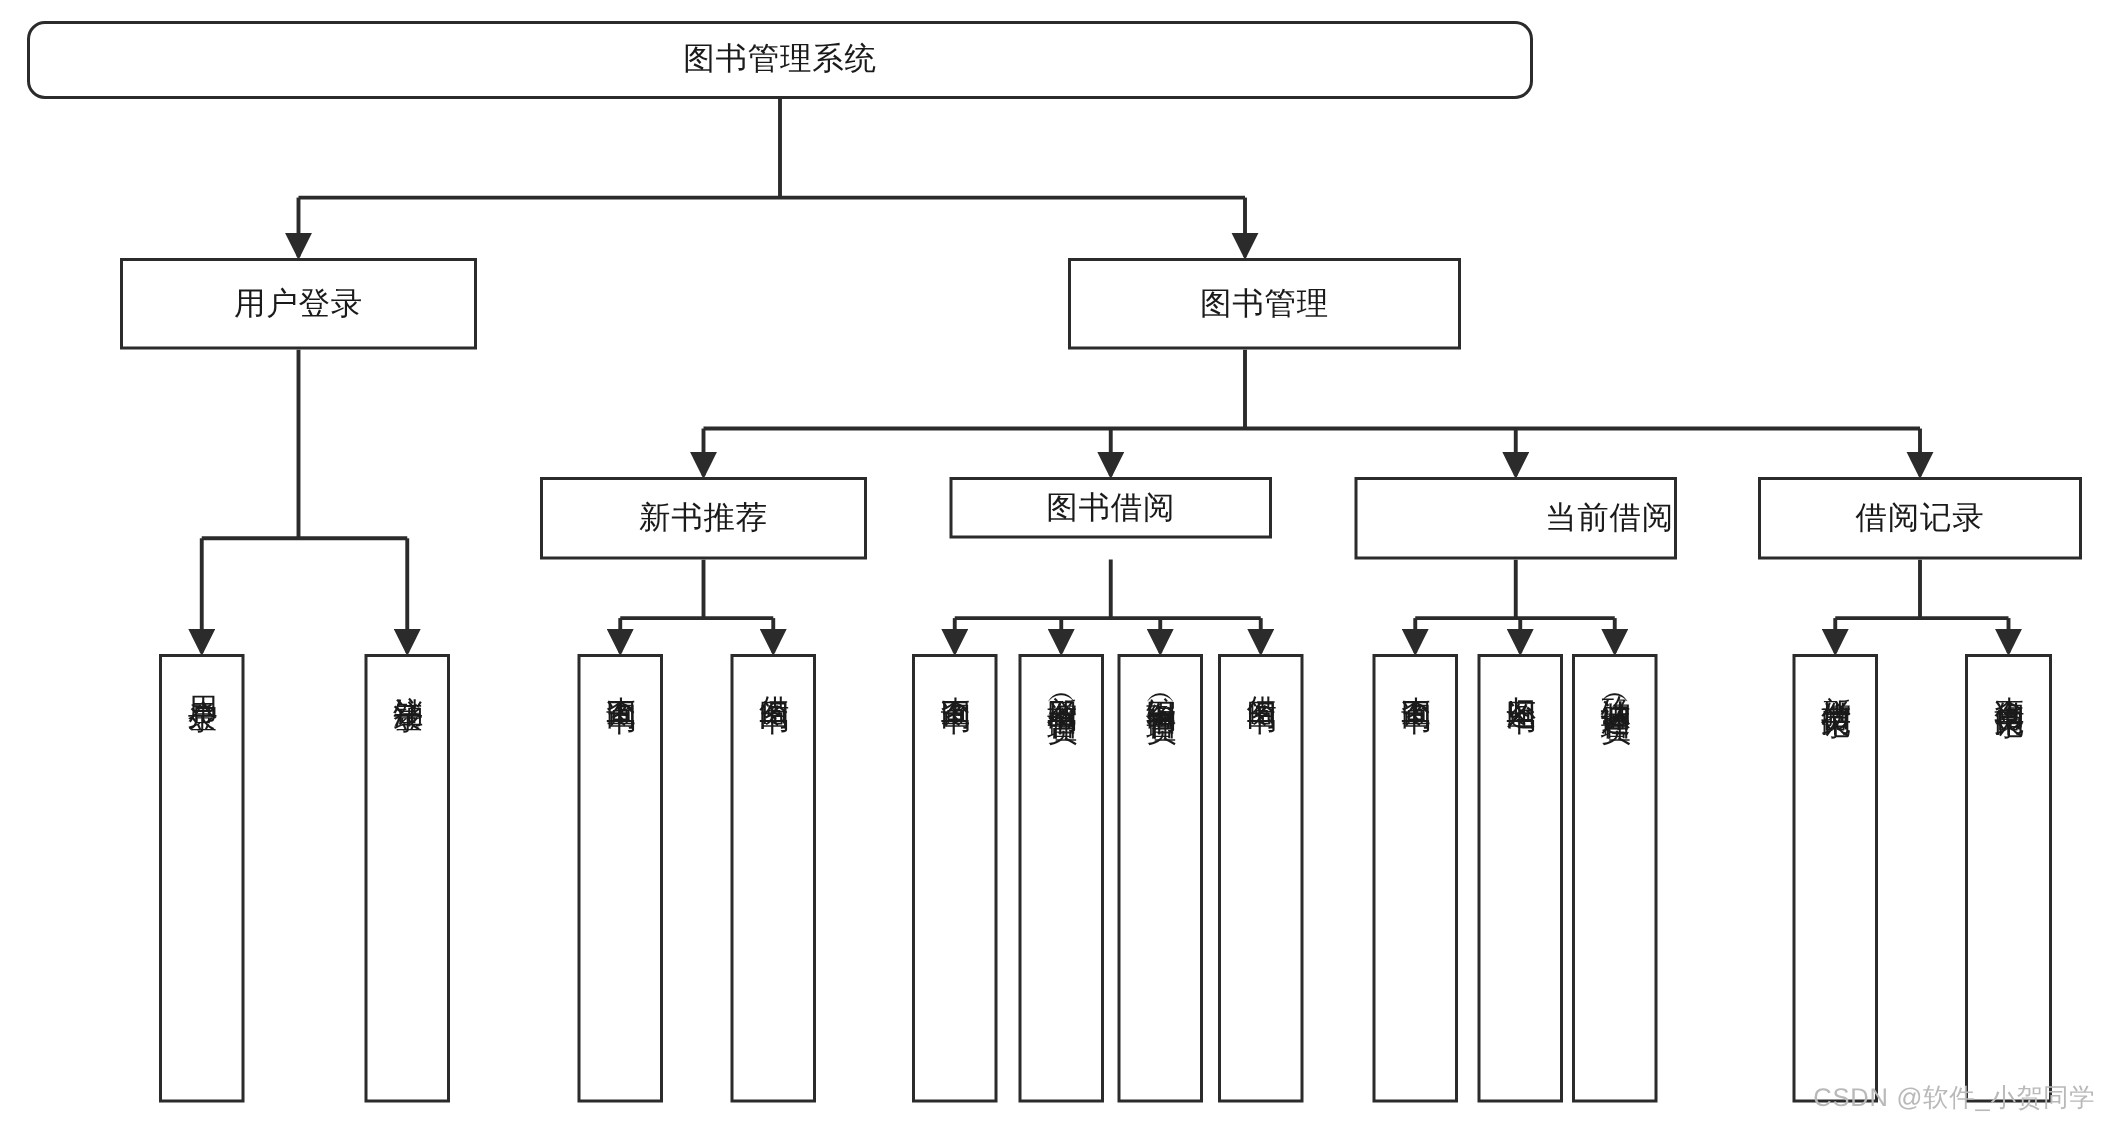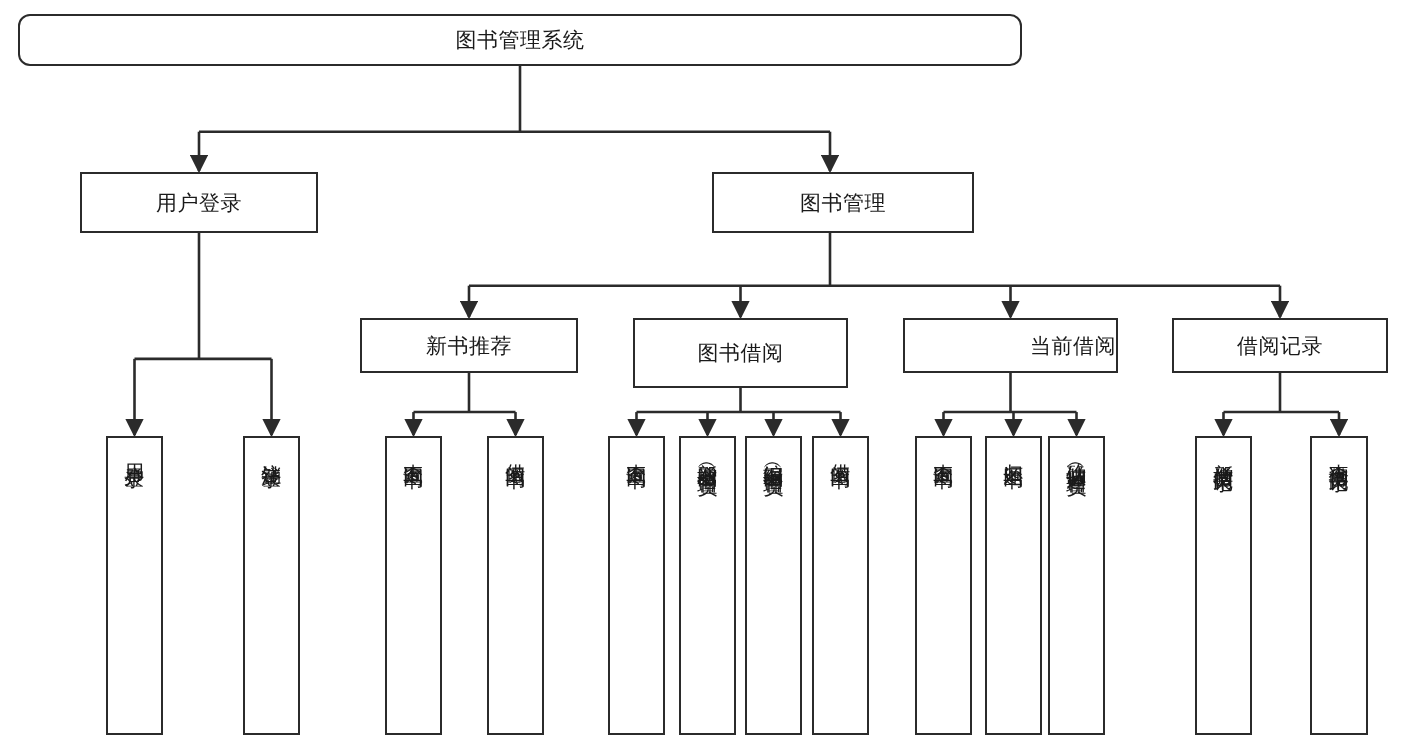--- a/index.html
+++ b/index.html
@@ -120,21 +120,21 @@
       </div>
       <div class="node horiz" style="left: 80px; top: 172px; width: 238px; height: 61px; border-color: rgb(43, 43, 43); background: rgb(255, 255, 255);">
         <span class="label">用户登录</span>
       </div>
       <div class="node horiz" style="left: 712px; top: 172px; width: 262px; height: 61px; border-color: rgb(43, 43, 43); background: rgb(255, 255, 255);">
         <span class="label">图书管理</span>
       </div>
       <div class="node horiz" style="left: 360px; top: 318px; width: 218px; height: 55px; border-color: rgb(43, 43, 43); background: rgb(255, 255, 255);">
         <span class="label">新书推荐</span>
       </div>
-      <div class="node horiz" style="left: 633px; top: 318px; width: 215px; height: 70px; border-color: rgb(43, 43, 43); background: rgb(255, 255, 255);">
+      <div class="node horiz" style="left: 633px; top: 318px; width: 215px; height: 41px; border-color: rgb(43, 43, 43); background: rgb(255, 255, 255);">
         <span class="label">图书借阅</span>
       </div>
       <div class="node horiz" style="left: 903px; top: 318px; width: 215px; height: 55px; border-color: rgb(43, 43, 43); background: rgb(255, 255, 255); justify-content: flex-end;">
         <span class="label">当前借阅</span>
       </div>
       <div class="node horiz" style="left: 1172px; top: 318px; width: 216px; height: 55px; border-color: rgb(43, 43, 43); background: rgb(255, 255, 255);">
         <span class="label">借阅记录</span>
       </div>
       <div class="node vert" style="left: 106px; top: 436px; width: 57px; height: 299px; border-color: rgb(43, 43, 43); background: rgb(255, 255, 255);">
         <span class="label">用户登录</span>
@@ -169,13 +169,14 @@
       <div class="node vert" style="left: 1048px; top: 436px; width: 57px; height: 299px; border-color: rgb(43, 43, 43); background: rgb(255, 255, 255);">
         <span class="label">确认归还（管理员）</span>
       </div>
       <div class="node vert" style="left: 1195px; top: 436px; width: 57px; height: 299px; border-color: rgb(43, 43, 43); background: rgb(255, 255, 255);">
         <span class="label">新增借阅记录</span>
       </div>
       <div class="node vert" style="left: 1310px; top: 436px; width: 58px; height: 299px; border-color: rgb(43, 43, 43); background: rgb(255, 255, 255);">
         <span class="label">查询借阅记录</span>
       </div>
     </div>
+  <div id="watermark">CSDN @软件_小贺同学</div>
 </div>
 
 </body></html>

